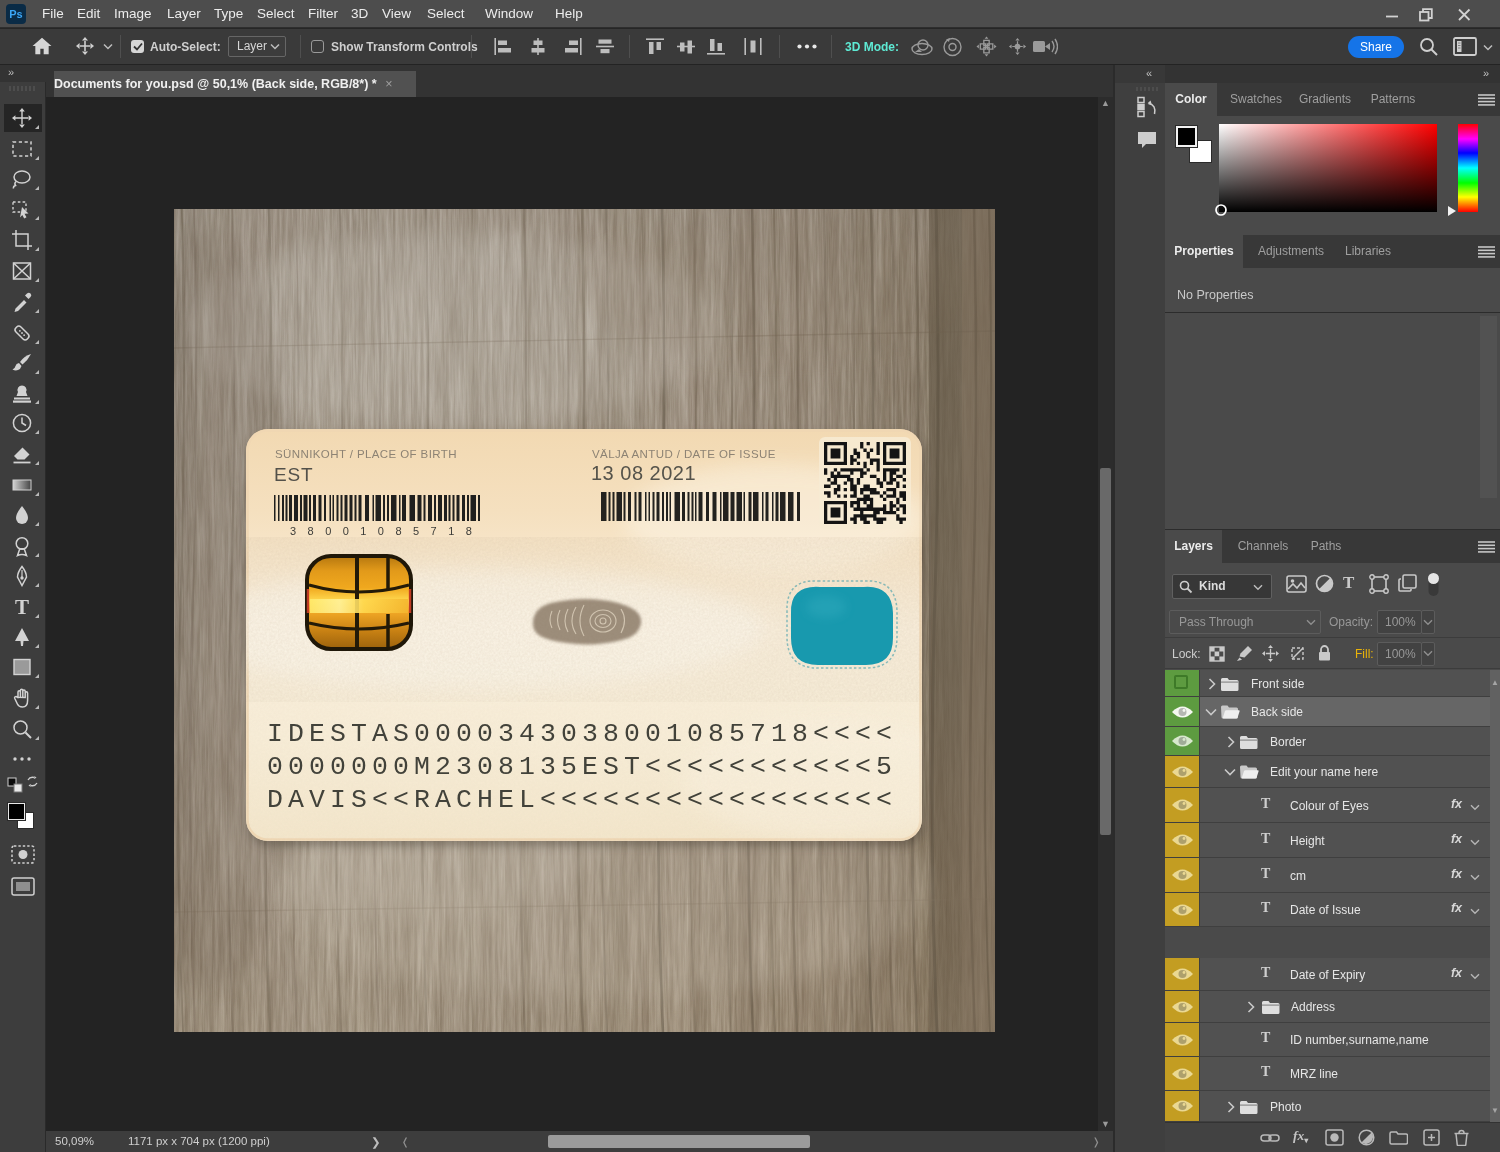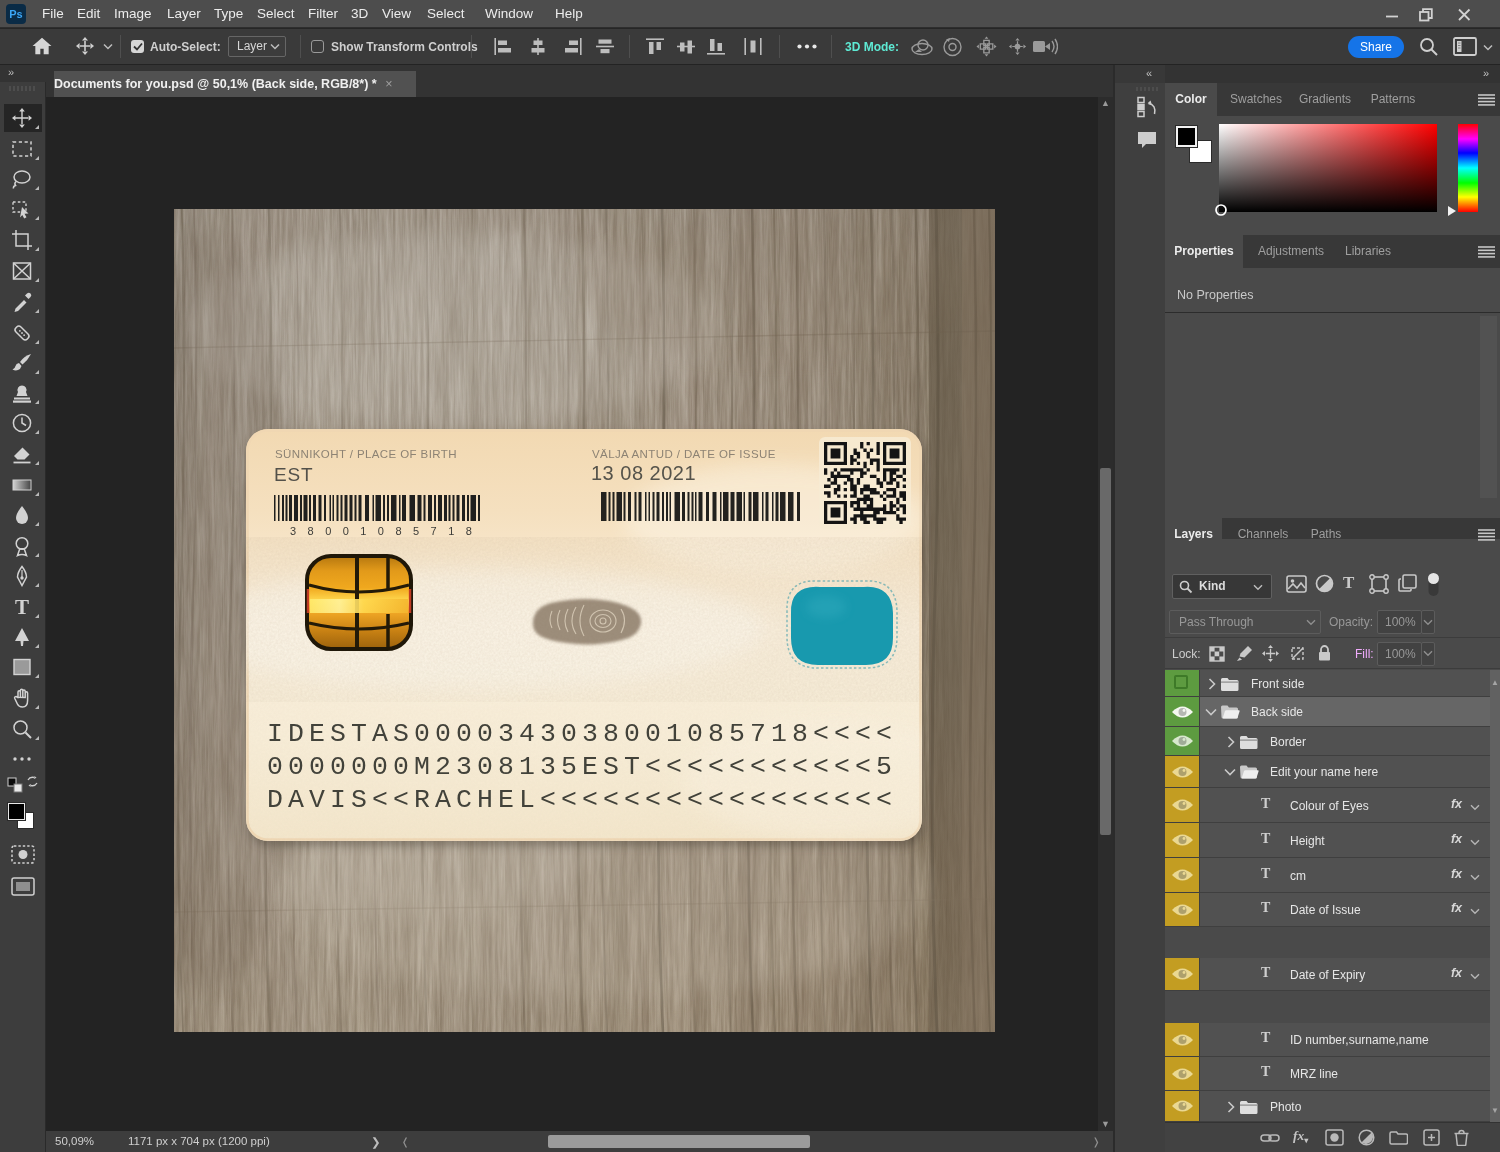--- a/index.html
+++ b/index.html
@@ -722,21 +722,21 @@
             <line x1="0" y1="10.9" x2="17" y2="10.9"></line>
           </g>
         </svg>
       </div>
       <div class="abs" style="left:0;top:209px;width:335px;height:256px;background:#4a4a4a">
         <div class="abs" style="left:12px;top:14px;font-size:12.5px;color:#c9c9c9">No Properties</div>
         <div class="pborder" style="top:38px"></div>
         <div class="abs" style="left:315px;top:42px;width:17px;height:182px;background:#525252"></div>
       </div>
       <div class="pborder" style="top:464px"></div>
-      <div class="phead" style="top:453px;height:21px">
+      <div class="phead" style="top:465px;height:33px">
         <div class="ptab on" style="left:0;width:57px;height:33px;line-height:33px">Layers</div>
         <div class="ptab" style="left:67px;width:62px;height:33px;line-height:33px">Channels</div>
         <div class="ptab" style="left:139px;width:44px;height:33px;line-height:33px">Paths</div>
         <svg class="abs" style="left:313px;top:11px" width="17" height="12" viewBox="0 0 17 12">
           <g stroke="#c6c6c6" stroke-width="1.6">
             <line x1="0" y1="1" x2="17" y2="1"></line>
             <line x1="0" y1="4.3" x2="17" y2="4.3"></line>
             <line x1="0" y1="7.6" x2="17" y2="7.6"></line>
             <line x1="0" y1="10.9" x2="17" y2="10.9"></line>
           </g>
@@ -805,21 +805,21 @@
           <path d="M9 0l2.6 3.2H6.4zM9 18l2.6-3.2H6.4zM0 9l3.2-2.6v5.2zM18 9l-3.2-2.6v5.2zM8.3 4h1.4v10H8.3zM4 8.3h10v1.4H4z"></path>
         </svg>
         <svg class="abs" style="left:124px;top:6px" width="17" height="17" viewBox="0 0 17 17">
           <rect x="3" y="3" width="11" height="11" fill="none" stroke="#c9c9c9" stroke-width="1.4" stroke-dasharray="3 2"></rect>
           <path d="M3 14 L14 3" stroke="#c9c9c9" stroke-width="1.4"></path>
         </svg>
         <svg class="abs" style="left:152px;top:5px" width="15" height="18" viewBox="0 0 15 18">
           <path d="M4 8V5.5a3.5 3.5 0 0 1 7 0V8" fill="none" stroke="#c9c9c9" stroke-width="1.8"></path>
           <rect x="2" y="8" width="11" height="8.5" rx="1" fill="#c9c9c9"></rect>
         </svg>
-        <div class="abs" style="left:190px;top:8px;font-size:12px;color:#f0abfc">Fill:</div>
+        <div class="abs" style="left:190px;top:8px;font-size:12px;color:#eab308">Fill:</div>
         <div class="inbox" style="left:212px;top:3px;width:45px;height:24px;line-height:22px;padding-left:7px;background:#424242">100%</div>
         <div class="inbox" style="left:256px;top:3px;width:14px;height:24px;background:#424242"></div>
         <svg class="abs" style="left:258px;top:11px" width="10" height="7" viewBox="0 0 10 7">
           <path d="M1 1.2l4 4 4-4" stroke="#8f8f8f" stroke-width="1.4" fill="none"></path>
         </svg>
       </div>
       <div class="lrow" style="top:605px;height:27px;background:#515151">
         <div class="eyecell" style="background:#5d9b40">
           <div class="abs" style="left:9px;top:50%;margin-top:-8px;width:14px;height:14px;border:2.5px solid #3e7a28;border-radius:2px"></div>
         </div>
@@ -950,20 +950,37 @@
             <circle cx="11.5" cy="8" r="4" fill="#00000042"></circle>
             <circle cx="13" cy="6.5" r="1.4" fill="#ead892"></circle>
           </svg>
         </div>
         <div class="tw" style="left:96px;top:6.5px;font-size:14px;font-weight:bold;font-family:'Liberation Serif',serif">T</div>
         <div class="lname" style="left:125px;top:9.5px">Date of Expiry</div>
         <div class="fx" style="top:7.5px">fx</div>
         <svg class="abs" style="left:305px;top:14.5px" width="10" height="7" viewBox="0 0 10 7">
           <path d="M1 1.2l4 4 4-4" stroke="#b5b5b5" stroke-width="1.4" fill="none"></path>
         </svg>
+      </div>
+      <div class="lrow" style="top:926px;height:32px;background:#515151">
+        <div class="eyecell" style="background:#c39d22">
+          <svg width="23" height="16" viewBox="0 0 23 16" style="position:absolute;left:6px;top:50%;margin-top:-8px">
+            <path d="M1 8 Q11.5 -3 22 8 Q11.5 19 1 8z" fill="#ead892"></path>
+            <circle cx="11.5" cy="8" r="4" fill="#00000042"></circle>
+            <circle cx="13" cy="6.5" r="1.4" fill="#ead892"></circle>
+          </svg>
+        </div>
+        <svg class="abs" style="left:82px;top:10.0px" width="8" height="12" viewBox="0 0 8 12">
+          <path d="M1.5 1l5 5-5 5" stroke="#c9c9c9" stroke-width="1.6" fill="none"></path>
+        </svg>
+        <svg class="abs" style="left:96px;top:8.0px" width="19" height="15" viewBox="0 0 19 15">
+          <path d="M1 3.5 q0-1.5 1.5-1.5 h5 l1.5 2 h8 q1.5 0 1.5 1.5 v8 q0 1.5-1.5 1.5 h-14.5 q-1.5 0-1.5-1.5 z" fill="#dedede"></path>
+          <rect x="1" y="5.5" width="17.5" height="1.2" fill="#8a8a8a"></rect>
+        </svg>
+        <div class="lname" style="left:126px;top:9.0px">Address</div>
       </div>
       <div class="lrow" style="top:958px;height:34px;background:#515151">
         <div class="eyecell" style="background:#c39d22">
           <svg width="23" height="16" viewBox="0 0 23 16" style="position:absolute;left:6px;top:50%;margin-top:-8px">
             <path d="M1 8 Q11.5 -3 22 8 Q11.5 19 1 8z" fill="#ead892"></path>
             <circle cx="11.5" cy="8" r="4" fill="#00000042"></circle>
             <circle cx="13" cy="6.5" r="1.4" fill="#ead892"></circle>
           </svg>
         </div>
         <div class="tw" style="left:96px;top:7.0px;font-size:14px;font-weight:bold;font-family:'Liberation Serif',serif">T</div>

